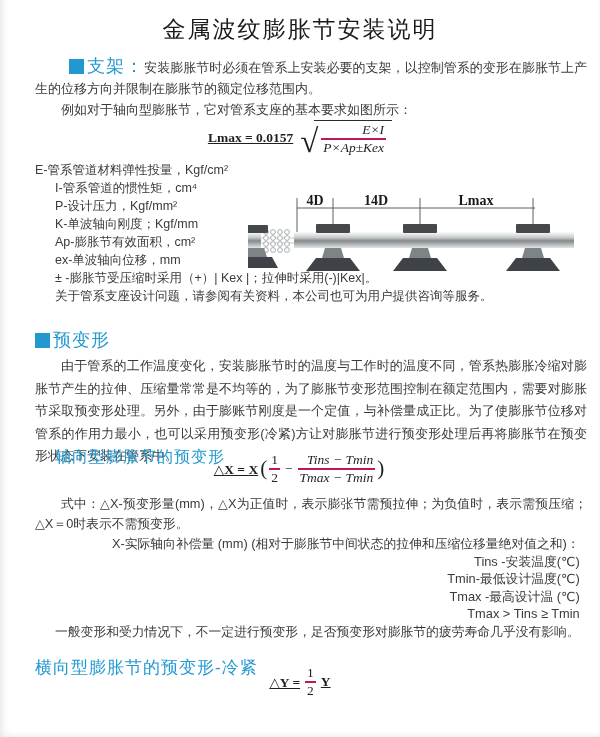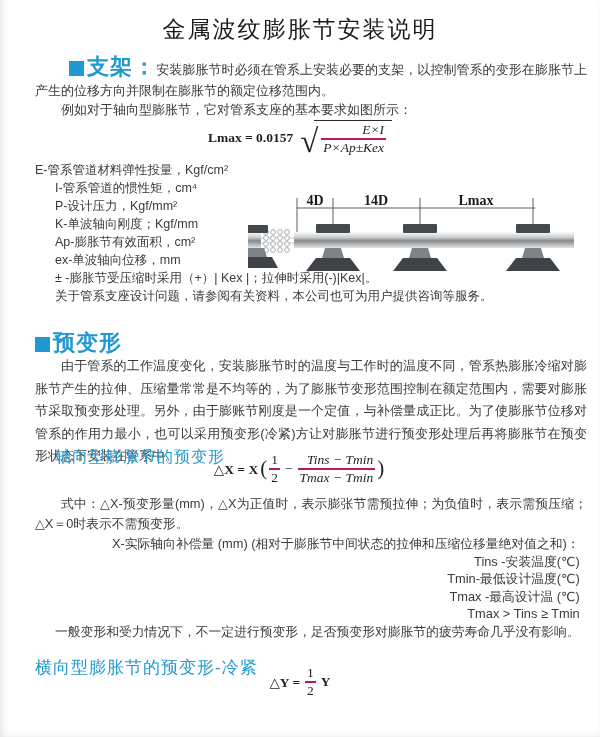--- a/index.html
+++ b/index.html
@@ -16,30 +16,30 @@
   .abs { position:absolute; }
   .title {
     top:14px; left:0; width:600px; text-align:center;
     font-size:23px; font-weight:normal; color:#1b1b1b; letter-spacing:2px;
   }
   .para { font-size:13px; line-height:21px; text-align:justify; color:#3a3a3a; }
   .sq {
     display:inline-block; width:15px; height:15px; background:var(--blue,#2199d0);
     vertical-align:-2px; margin-right:3px;
   }
-  .sec-head-inline { color:var(--blue,#2199d0); font-size:22px; font-weight:bold; letter-spacing:1px; }
+  .sec-head-inline { color:var(--blue,#2199d0); font-size:18px; font-weight:normal; letter-spacing:1px; }
   .p1 { top:56px; left:35px; width:552px; text-indent:34px; }
   .p2 { top:99px; left:35px; width:552px; text-indent:26px; }
 
   .formula {
     left:0; width:600px; display:flex; justify-content:center; align-items:center;
     font-family:"Liberation Serif","DejaVu Serif",serif; font-size:13.5px; color:#1f1f1f;
   }
   .f1 { top:120px; }
-  .f-bold { font-weight:bold; }
+  .f-bold { font-weight:bold;text-decoration:underline; }
   .sqrt { display:inline-flex; align-items:center; margin-left:7px; }
   .sqrt-sign { font-size:33px; font-weight:400; line-height:1; margin-right:-4px; transform:translateY(3px); }
   .sqrt-body { border-top:1.5px solid #2a2a2a; padding:1px 6px 0 7px; }
   .frac { display:inline-flex; flex-direction:column; align-items:flex-end; line-height:1.2; }
   .frac .den { border-top:2px solid #be185d; padding:0 2px; }
   .frac .num { padding:0 2px; }
   .frac.ital { font-style:italic; }
   .paren { font-size:21px; font-weight:400; padding:0 2px; transform:translateY(-1px); }
   .minus { margin:0 5px; }
   .f2 { top:452px; }

